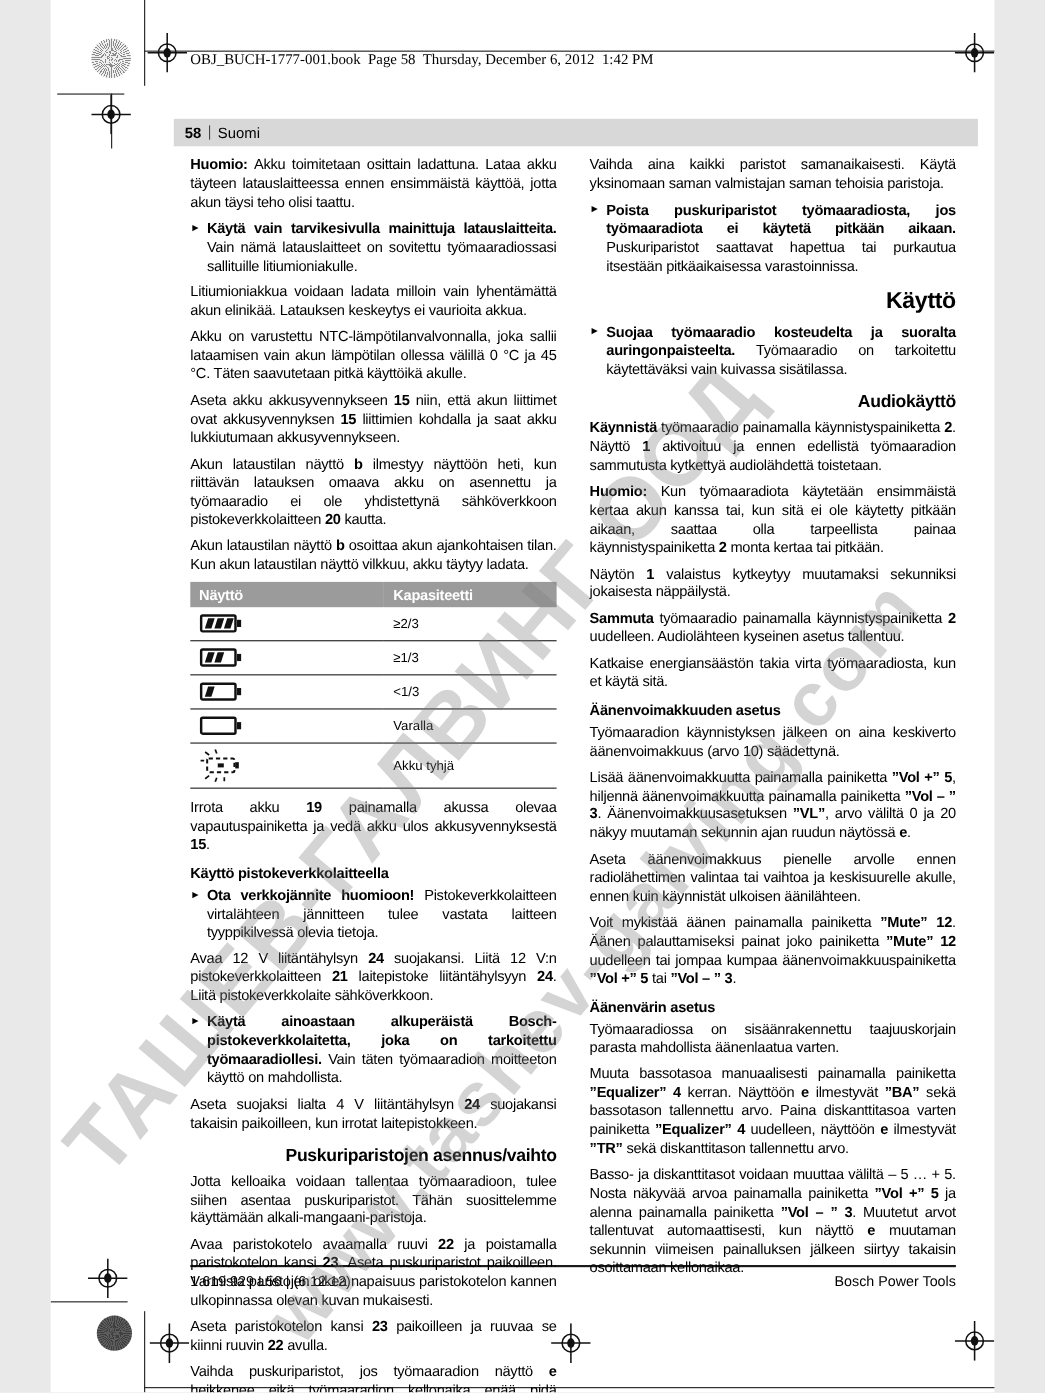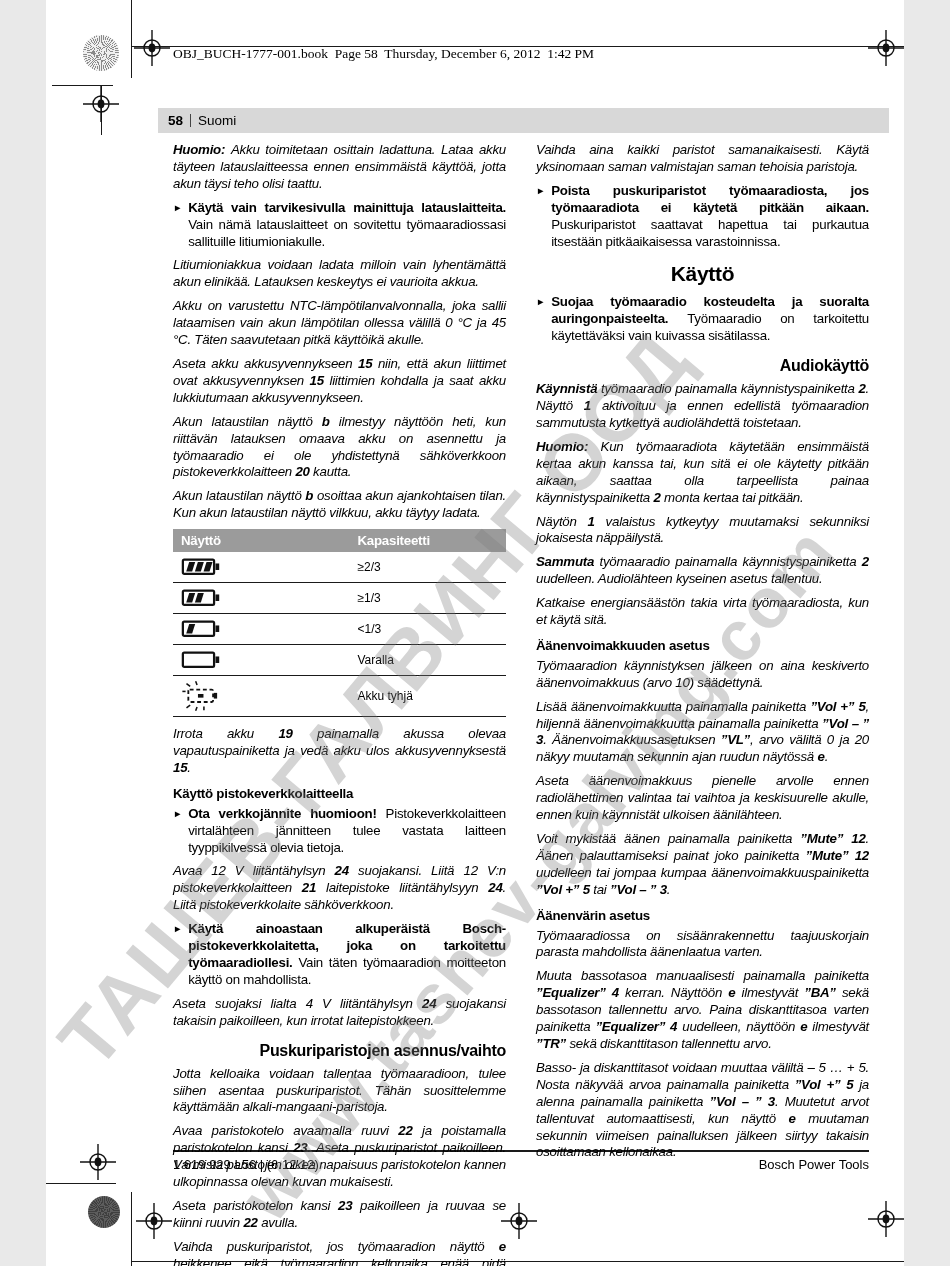--- a/index.html
+++ b/index.html
@@ -31,26 +31,26 @@
   .wm{position:absolute;transform-origin:0 50%;transform:rotate(-50deg);font-weight:bold;
       color:rgba(125,125,125,0.33);white-space:nowrap;letter-spacing:2px;z-index:6;pointer-events:none;}
   .wm1{left:30px;top:1010px;font-size:80px;}
   .wm2{left:210px;top:1170px;font-size:70px;}
 
   
   .col{position:absolute;top:142px;width:333px;z-index:3;}
   .col-left{left:127px;}
   .col-right{left:490px;}
   .blk{margin:0 0 7px;font-size:13.3px;line-height:16.9px;text-align:justify;letter-spacing:-0.25px;}
-  p.blk{margin:0 0 7px;font-style:italic;}
+  p.blk{margin:0 0 7px;}
   .b{font-weight:bold;}
   .bullet{display:flex;margin:2px 0 7px;}
   .marker{flex:none;font-size:9.5px;line-height:16.9px;margin-right:6px;}
   .btxt{flex:1;text-align:justify;}
-  .h1{font-size:21px;font-weight:bold;margin:12px 0 8px;text-align:center;letter-spacing:-0.3px;line-height:24px;}
+  .h1{font-size:21px;font-weight:bold;margin:12px 0 8px;text-align:right;letter-spacing:-0.3px;line-height:24px;}
   .h2{font-size:16px;font-weight:bold;margin:11px 0 6px;text-align:right;letter-spacing:-0.3px;line-height:19px;}
   .h3{font-size:13.3px;font-weight:bold;margin:9px 0 3px;text-align:left;letter-spacing:-0.25px;}
 
   
   table.cap{width:100%;border-collapse:collapse;margin:4px 0 9px;}
   .cap th{background:#9b9b9b;color:#fff;text-align:left;font-size:13.3px;font-weight:bold;
           padding:4px 8px;letter-spacing:-0.25px;}
   .cap th:first-child,.cap td:first-child{width:53%;}
   .cap td{border-bottom:1.5px solid #1a1a1a;padding:3px 8px;font-size:12px;vertical-align:middle;}
   .cap td.ic svg{display:block;}

